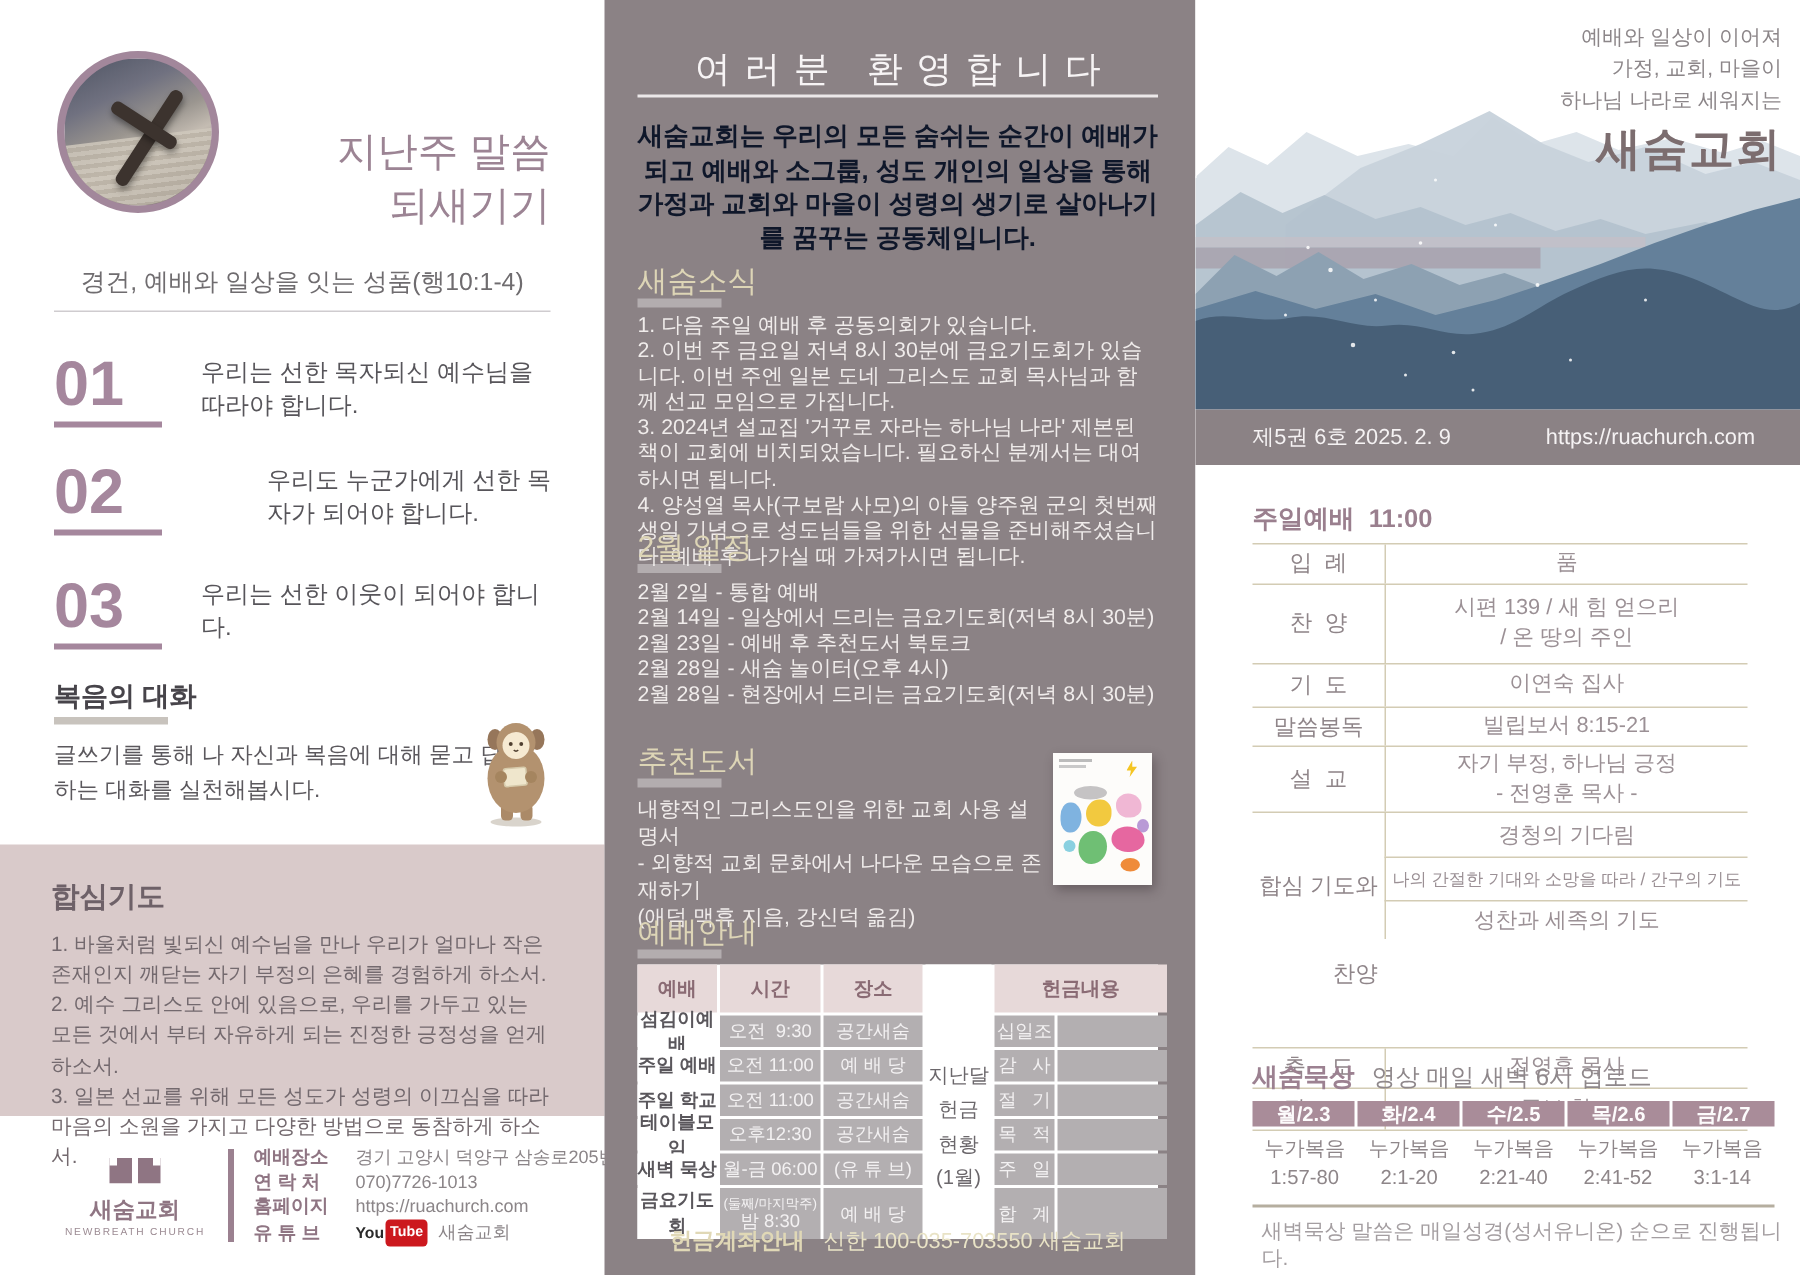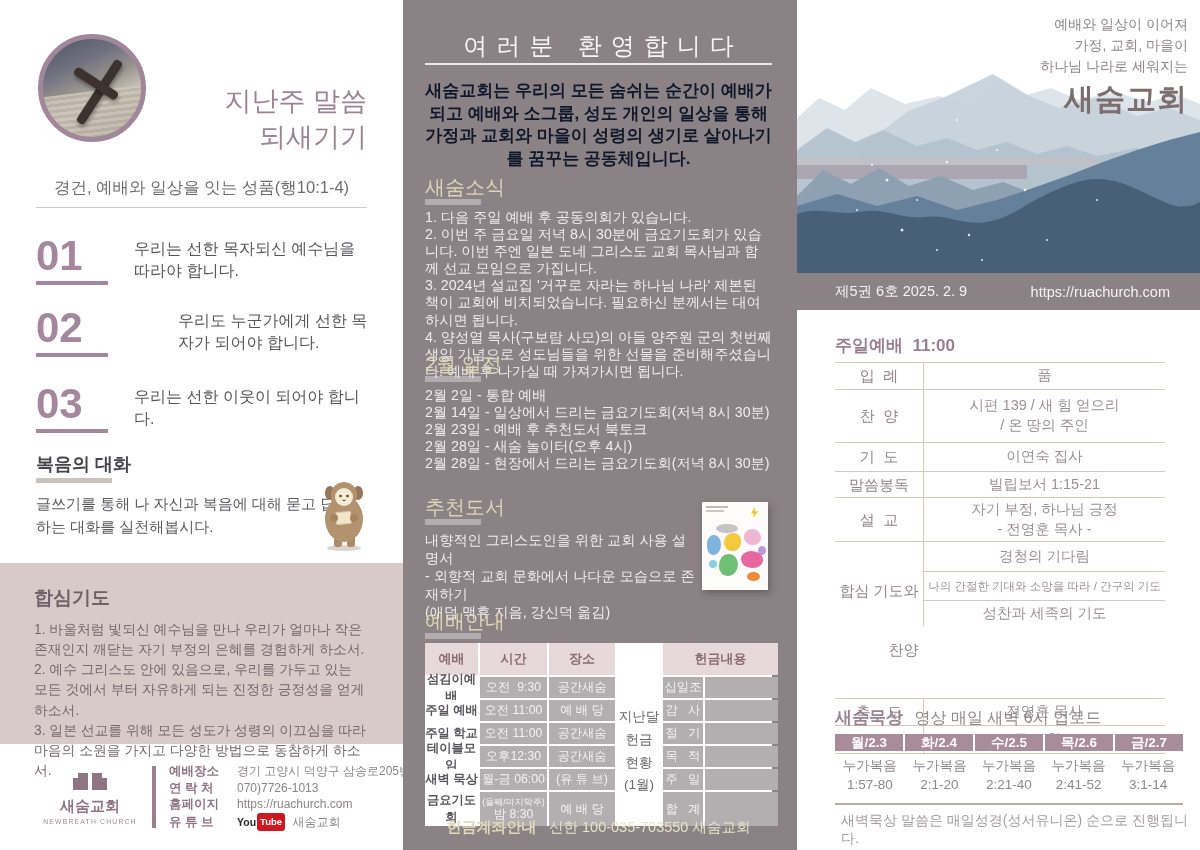--- a/index.html
+++ b/index.html
@@ -384,21 +384,21 @@
           <div>시편 139 / 새 힘 얻으리</div>
           <div>/ 온 땅의 주인</div>
         </div>
       </div>
       <div class="ws-row h29">
         <div class="ws-label">기  도</div>
         <div class="ws-value">이연숙 집사</div>
       </div>
       <div class="ws-row h26">
         <div class="ws-label">말씀봉독</div>
-        <div class="ws-value">빌립보서 1:15-21</div>
+        <div class="ws-value">빌립보서 8:15-21</div>
       </div>
       <div class="ws-row h44">
         <div class="ws-label">설  교</div>
         <div class="ws-value">
           <div>자기 부정, 하나님 긍정</div>
           <div>- 전영훈 목사 -</div>
         </div>
       </div>
       <div class="ws-group">
         <div class="ws-label">

